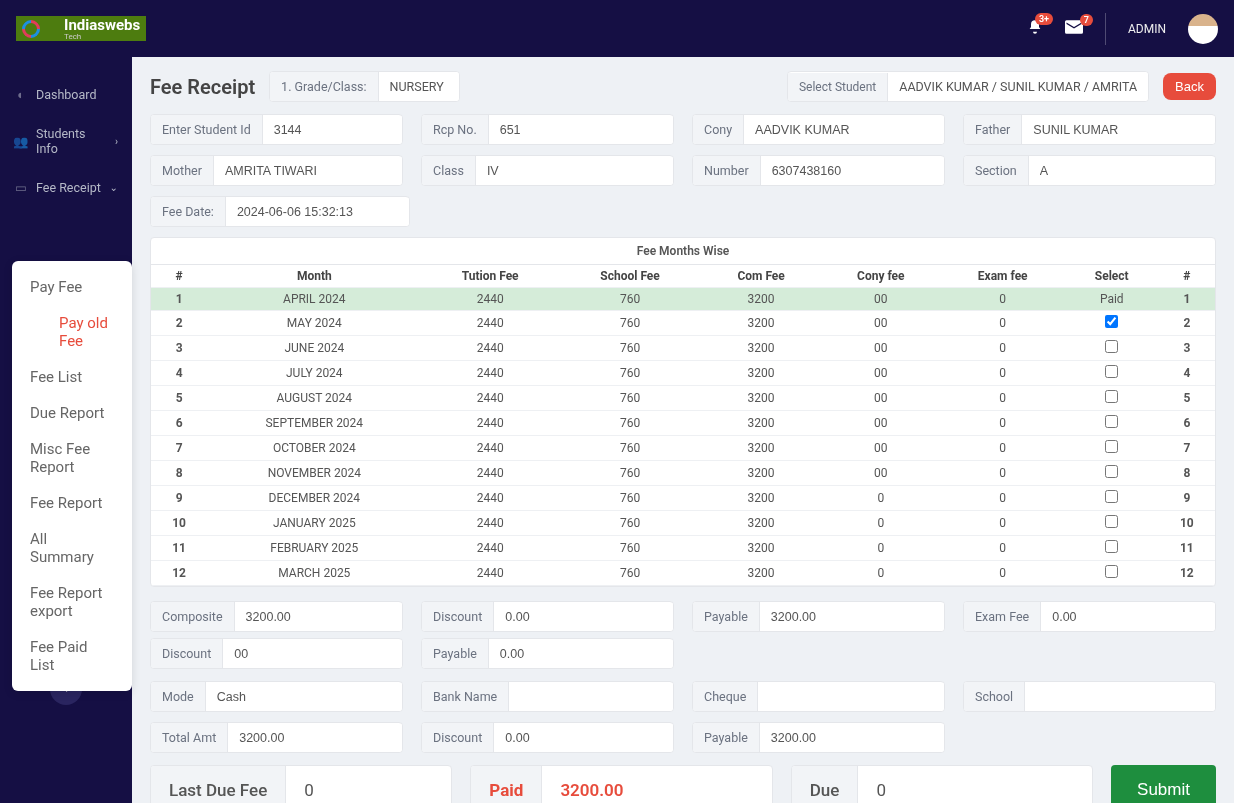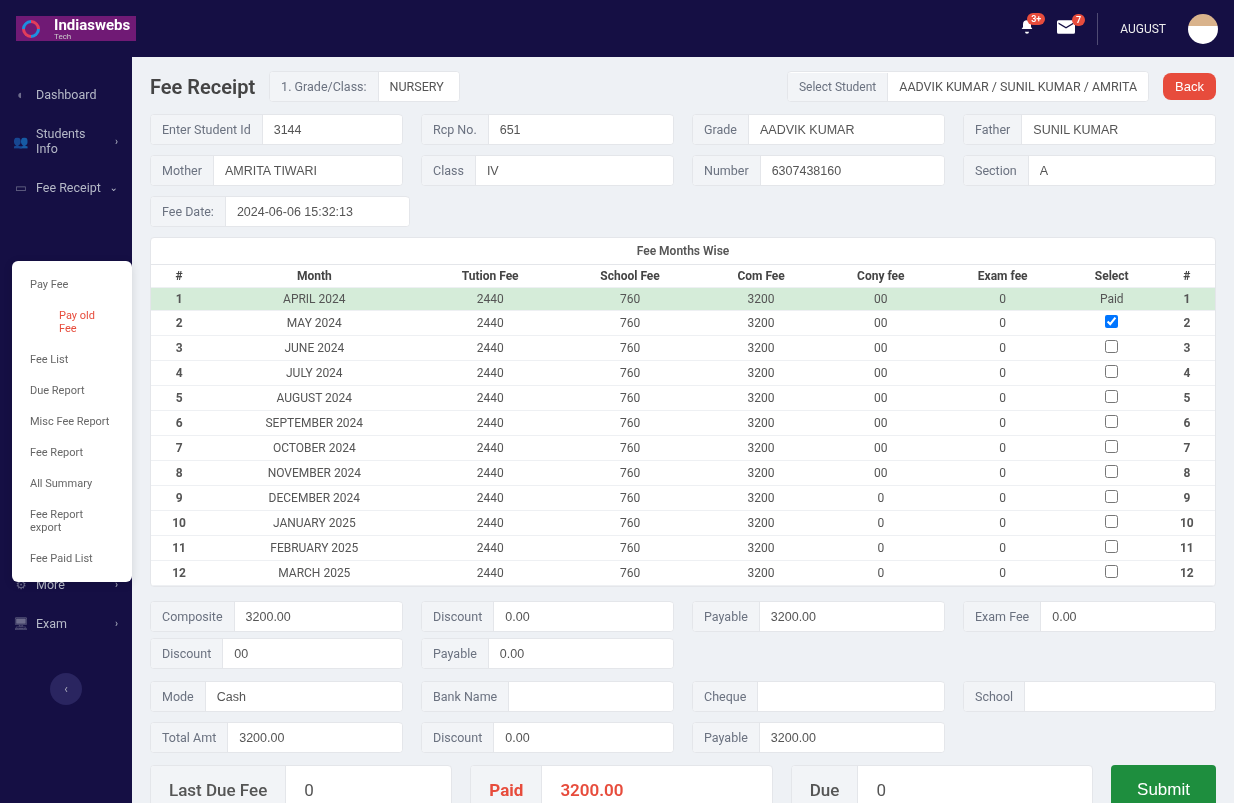--- a/index.html
+++ b/index.html
@@ -1,37 +1,37 @@
 <!DOCTYPE html>
 <html><head>
 <meta charset="utf-8">
 <style>
 * { box-sizing: border-box; margin: 0; padding: 0; }
 body { font-family: -apple-system, BlinkMacSystemFont, "Segoe UI", Roboto, sans-serif; font-size: 13px; color: #555; background: #eef1f5; }
 .topbar { background: #150f44; height: 57px; display: flex; align-items: center; padding: 0 16px; color: #fff; }
-.logo { display: flex; align-items: center; gap: 14px; background: #701a75; padding: 0 6px;}
+.logo { display: flex; align-items: center; gap: 24px; background: #4d7c0f; padding: 0 6px;}
 .logo-circle { width: 18px; height: 18px; border-radius: 50%; border: 3px solid; border-color: #e13d5b #1d8fe0 #e13d5b #1d8fe0; transform: rotate(45deg); }
 .logo-text { font-weight: 700; font-size: 15px; color: #fff; }
 .logo-sub { font-size: 8px; color: #ccc; display:block; margin-top:-2px;}
 .top-spacer { flex: 1; }
 .top-icons { display: flex; align-items: center; gap: 22px; }
 .icon-wrap { position: relative; cursor: pointer; }
 .badge { position: absolute; top: -6px; right: -10px; background: #e74c3c; color: #fff; font-size: 9px; padding: 1px 4px; border-radius: 8px; font-weight: 600;}
 .divider-v { width: 1px; height: 32px; background: rgba(255,255,255,0.25); }
 .user-name { font-size: 12px; color: #eee; }
 .avatar { width: 30px; height: 30px; border-radius: 50%; background: linear-gradient(#d9b38c 40%, #fff 41%); }
 
 .layout { display: flex; min-height: calc(100vh - 57px); }
 .sidebar { width: 132px; background: #150f44; color: #aab; padding-top: 18px; position: relative; flex-shrink:0;}
 .nav-item { display: flex; align-items: center; gap: 8px; padding: 12px 14px; font-size: 12.5px; color: #b5b9c7; cursor: pointer; position: relative;}
 .nav-item .chev { margin-left: auto; font-size: 10px; }
 .nav-icon { width: 14px; height: 14px; opacity: 0.55; display:inline-flex; align-items:center; justify-content:center;}
 
 .submenu { position: absolute; left: 12px; top: 204px; width: 120px; background: #fff; border-radius: 6px; box-shadow: 0 2px 10px rgba(0,0,0,0.12); padding: 8px 0; z-index: 5;}
-.submenu-item { padding: 9px 18px; font-size: 11px; color: #666; cursor: pointer;}
+.submenu-item { padding: 9px 18px; font-size: 15px; color: #666; cursor: pointer;}
 .submenu-item.active { color: #e74c3c; padding-left: 47px; }
 
 .collapse-btn { width: 32px; height: 32px; border-radius: 50%; background: #2a2560; color: #aab; display:flex; align-items:center; justify-content:center; margin: 30px auto; cursor:pointer; font-size:12px;}
 
 .main { flex: 1; padding: 14px 18px; }
 .header-row { display: flex; align-items: center; gap: 14px; flex-wrap: wrap; margin-bottom: 12px;}
 .page-title { font-size: 20px; font-weight: 600; color: #444; margin-right: auto;}
 .btn-back { background: #e74c3c; color: #fff; border: none; padding: 6px 12px; border-radius: 8px; font-size: 13px; cursor: pointer; margin-left: auto;}
 
 .pair { display: inline-flex; border: 1px solid #e4e6ea; border-radius: 4px; overflow: hidden; background: #fff; align-items: center;}
@@ -90,21 +90,21 @@
         </svg>
       <span class="badge">3+</span>
     </div>
     <div class="icon-wrap">
       <svg width="18" height="14" viewBox="0 0 24 18">
           <path d="M2 0h20a2 2 0 012 2v14a2 2 0 01-2 2H2a2 2 0 01-2-2V2a2 2 0 012-2zm10 9L2 3v2l10 6 10-6V3l-10 6z"></path>
         </svg>
       <span class="badge">7</span>
     </div>
     <div class="divider-v"></div>
-    <span class="user-name">AUGUST</span>
+    <span class="user-name">ADMIN</span>
     <div class="avatar"></div>
   </div>
 </div>
 
 <div class="layout">
   <div class="sidebar">
     <div class="nav-item">
       <span class="nav-icon">◐</span>
       <span>Dashboard</span>
     </div>
@@ -173,21 +173,21 @@
     <div class="row-grid">
       <div class="pair">
           <span class="pair-label">Enter Student Id</span>
           <input class="pair-value" value="3144" style="">
         </div>
       <div class="pair">
           <span class="pair-label">Rcp No.</span>
           <input class="pair-value" value="651" style="">
         </div>
       <div class="pair">
-          <span class="pair-label">Grade</span>
+          <span class="pair-label">Cony</span>
           <input class="pair-value" value="AADVIK KUMAR" style="">
         </div>
       <div class="pair">
           <span class="pair-label">Father</span>
           <input class="pair-value" value="SUNIL KUMAR" style="">
         </div>
       <div class="pair">
           <span class="pair-label">Mother</span>
           <input class="pair-value" value="AMRITA TIWARI" style="">
         </div>

